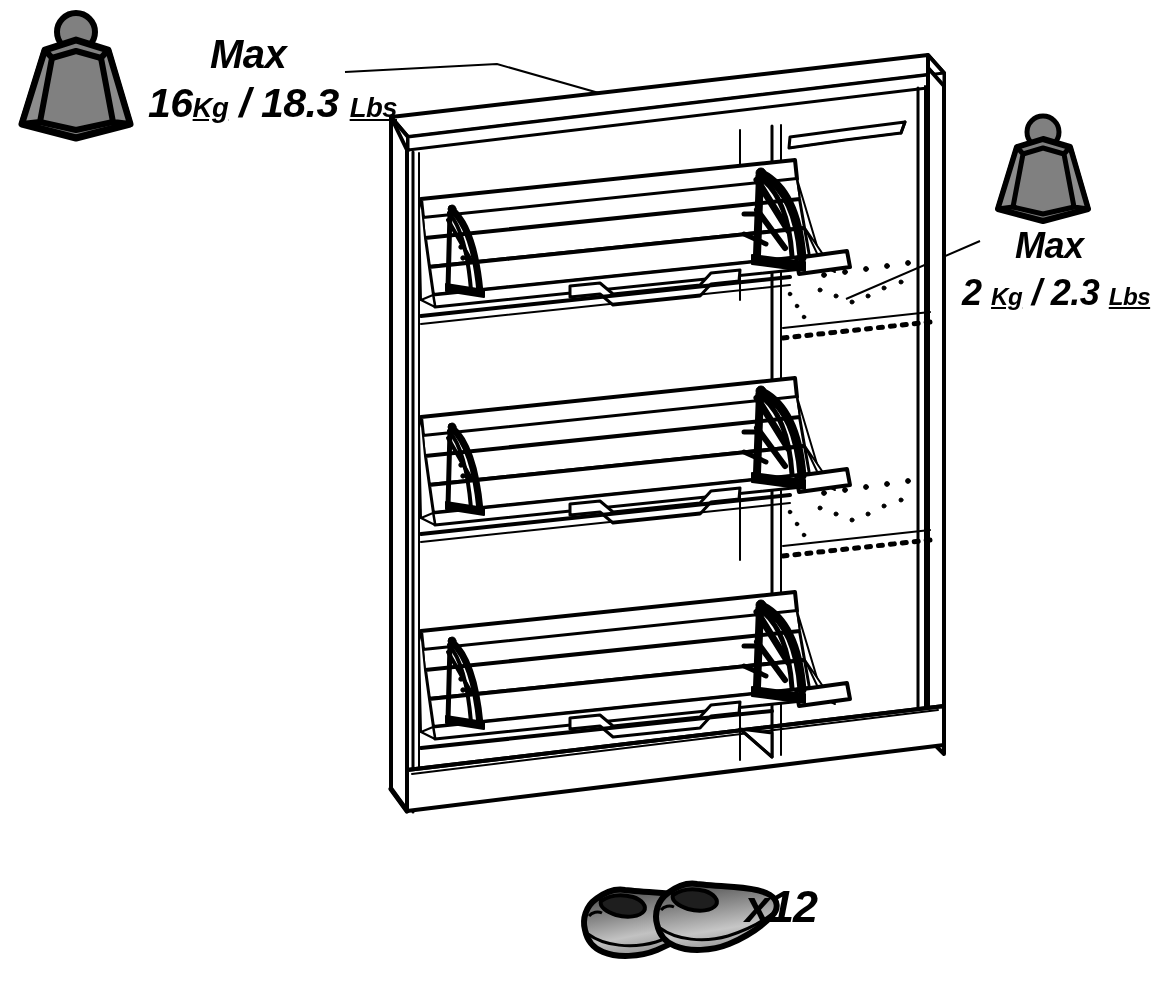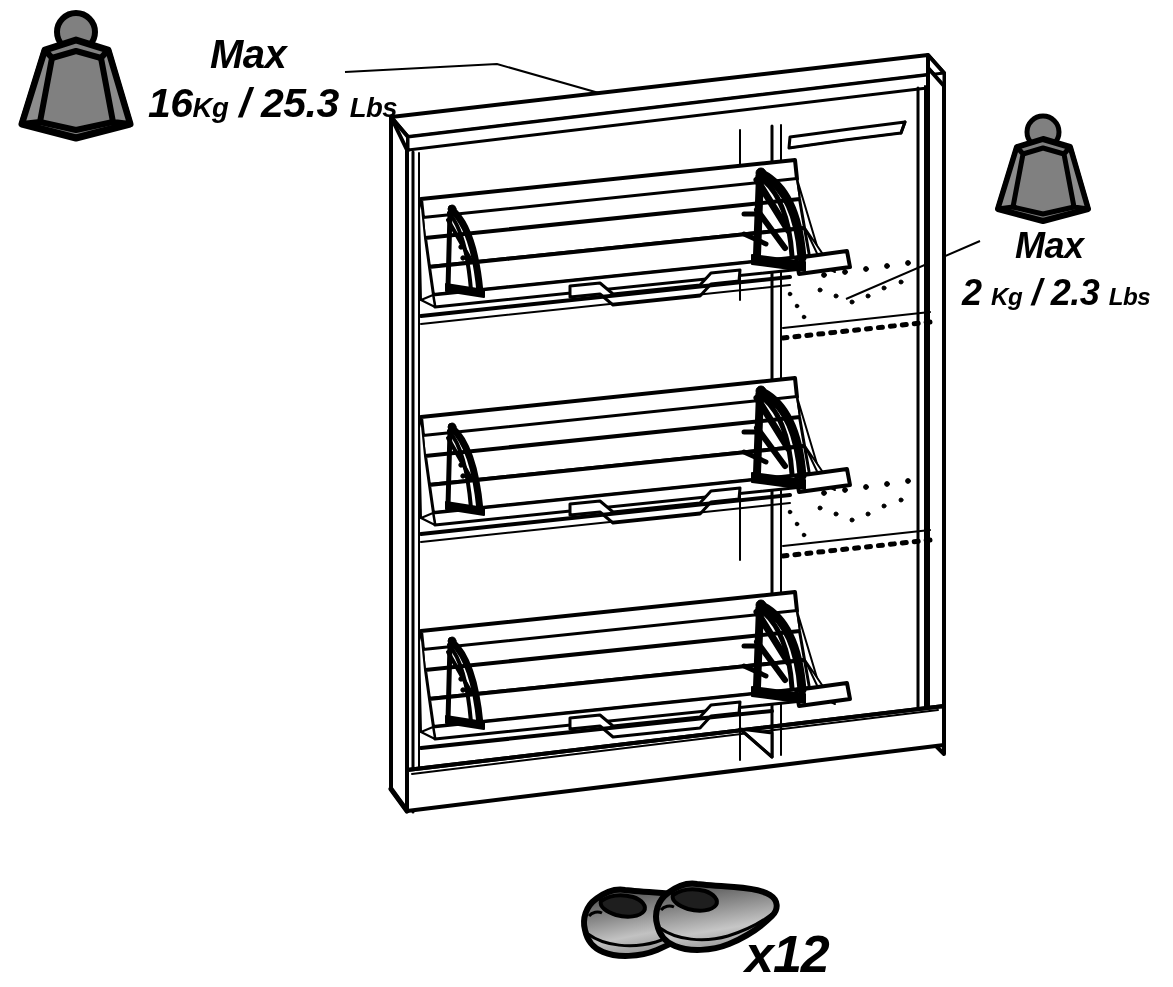--- a/index.html
+++ b/index.html
@@ -55,26 +55,27 @@
     letter-spacing: -0.5px;
   }
   #load-right-value {
     left: 962px;
     top: 275px;
     font-size: 36px;
     letter-spacing: -0.5px;
   }
   .unit {
     font-size: 0.67em;
+    text-decoration: underline;
   }
   
   #qty-label {
     left: 745px;
-    top: 928px;
-    font-size: 52px;
+    top: 884px;
+    font-size: 45px;
     letter-spacing: -1px;
   }
 </style>
 </head>
 <body>
 
 <div id="page">
 
   <svg id="scene" viewBox="0 0 1173 987" xmlns="http://www.w3.org/2000/svg">
 
@@ -381,21 +382,21 @@
                  C 712,911 699,912 688,909 C 679,906 671,901 673,895 Z" fill="#1e1e1e" stroke="#000" stroke-width="4"></path>
         <path d="M 660,928 C 676,940 704,943 728,936 C 747,930 763,921 772,914" fill="none" stroke="#000" stroke-width="3"></path>
         <path d="M 661,910 C 664,906 670,905 674,907" fill="none" stroke="#000" stroke-width="3"></path>
       </g>
     </g>
 
   </svg>
 
   <div class="lbl" id="load-left-title">Max</div>
 
-  <div class="lbl" id="load-left-value"><span>16</span><span class="unit">Kg</span><span> / </span><span>25.3</span> <span class="unit">Lbs</span></div>
+  <div class="lbl" id="load-left-value"><span>16</span><span class="unit">Kg</span><span> / </span><span>18.3</span> <span class="unit">Lbs</span></div>
 
   <div class="lbl" id="load-right-title">Max</div>
 
   <div class="lbl" id="load-right-value"><span>2</span> <span class="unit">Kg</span><span> / </span><span>2.3</span> <span class="unit">Lbs</span></div>
 
   <div class="lbl" id="qty-label">x12</div>
 
 </div>
 
 </body></html>

